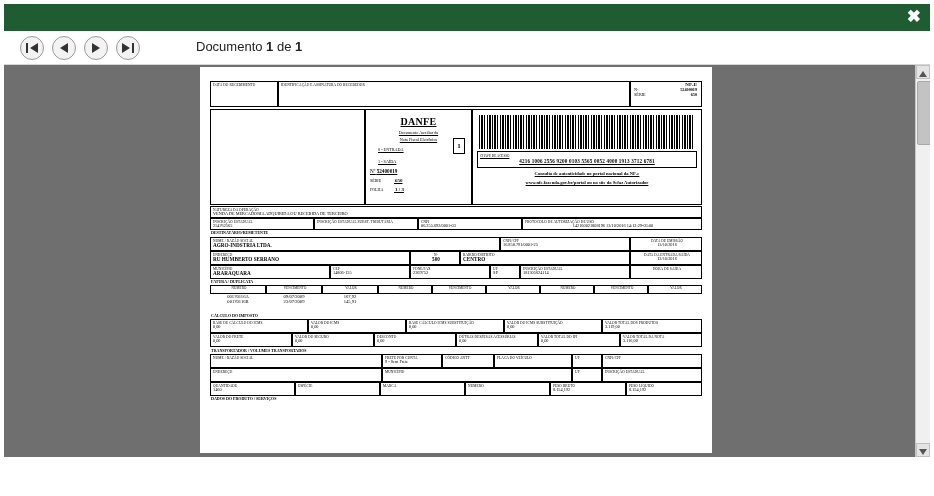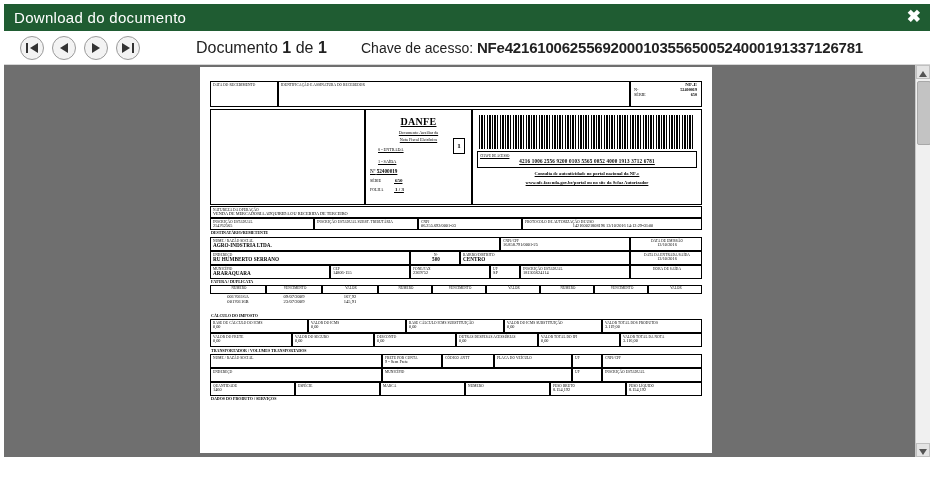--- a/index.html
+++ b/index.html
@@ -66,21 +66,21 @@
   }
   .navbtn svg { display: block; margin: 0 auto; }
   #nav-first { left: 16px; }
   #nav-prev  { left: 48px; }
   #nav-next  { left: 80px; }
   #nav-last  { left: 112px; }
 
   .doc-counter {
     position: absolute;
     left: 192px; top: 8px;
-    font-size: 16px;
+    font-size: 13px;
     color: #222;
     white-space: nowrap;
   }
   .doc-counter b { font-weight: bold; }
   .chave {
     position: absolute;
     left: 357px; top: 8px;
     font-size: 14px;
     color: #222;
     white-space: nowrap;
@@ -201,21 +201,20 @@
   .dup-val { font-size: 4.6px; text-align: center; }
   .center { text-align: center; }
   .bold { font-weight: bold; }
 </style>
 </head>
 <body>
 
 <div class="window">
 
   <div class="titlebar">
-    <span class="title">Download do documento</span>
     <span class="close">✖</span>
   </div>
 
   <div class="toolbar">
     <div class="navbtn" id="nav-first">
       <svg width="22" height="22" viewBox="0 0 22 22">
         <rect x="5" y="6" width="2" height="10" fill="#333"></rect>
         <polygon points="17,6 17,16 9,11" fill="#333"></polygon>
       </svg>
     </div>
@@ -236,24 +235,20 @@
       </svg>
     </div>
 
     <div class="doc-counter">
       <span>Documento</span>
       <b>1</b>
       <span>de</span>
       <b>1</b>
     </div>
 
-    <div class="chave">
-      <span>Chave de acesso:</span>
-      <span class="key">NFe42161006255692000103556500524000191337126781</span>
-    </div>
   </div>
 
   <div class="viewer">
 
     <div class="page">
       <div class="danfe">
 
         <div class="strip1">
           <div class="bx c1">
             <span class="lbl">DATA DO RECEBIMENTO</span>

